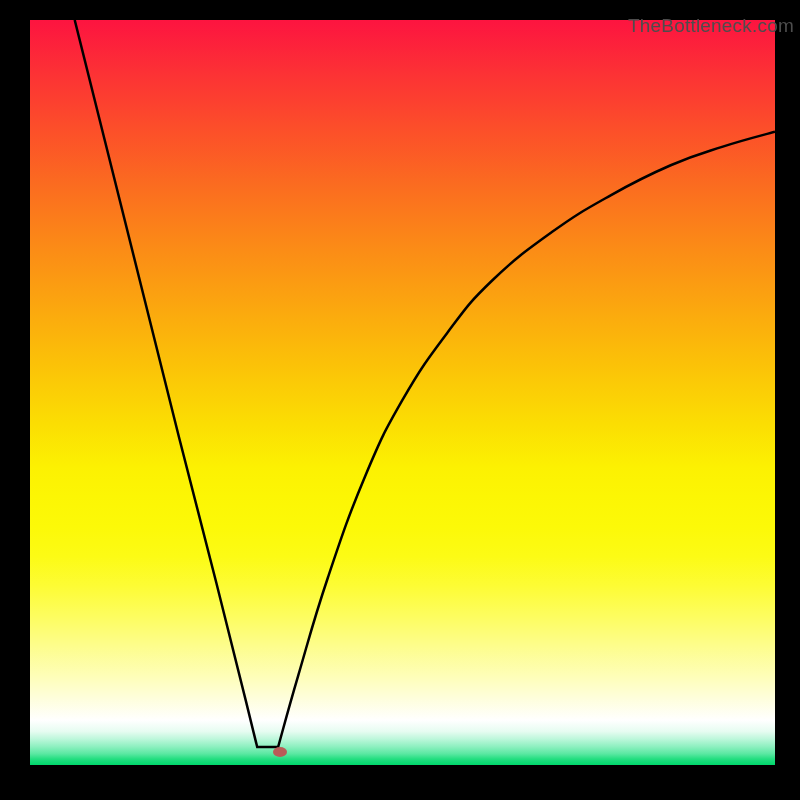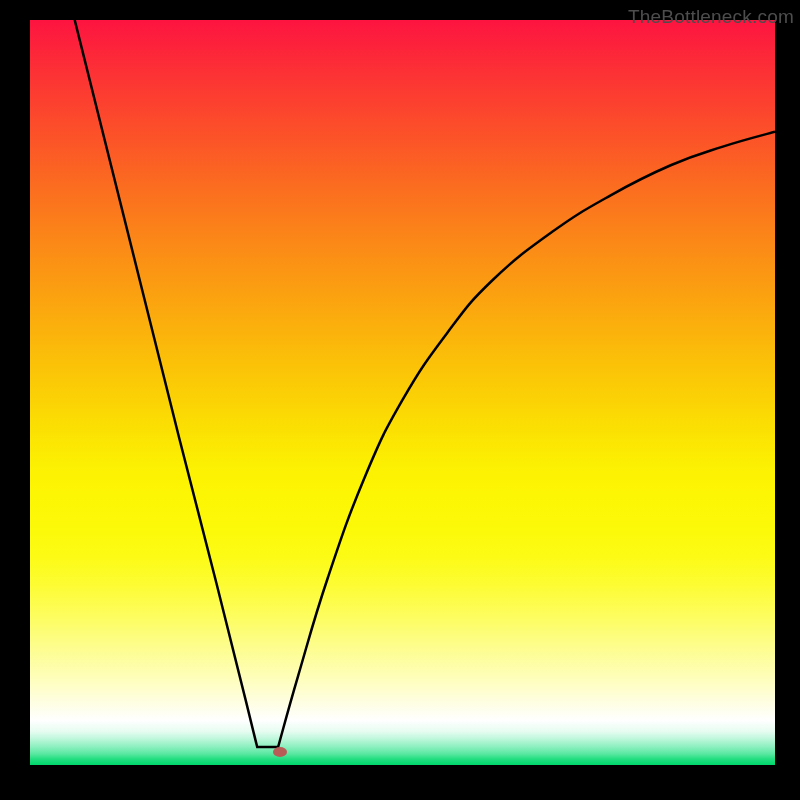--- a/index.html
+++ b/index.html
@@ -51,21 +51,21 @@
   }
   .curve-svg {
     position: absolute;
     left: 30px;
     top: 20px;
     width: 745px;
     height: 745px;
   }
   .watermark {
     position: absolute;
-    top: 6px;
+    top: 15px;
     right: 6px;
     font-family: Arial, Helvetica, sans-serif;
     font-size: 19px;
     color: #4d4d4d;
     letter-spacing: 0.2px;
   }
   .marker {
     position: absolute;
     width: 14px;
     height: 10px;

